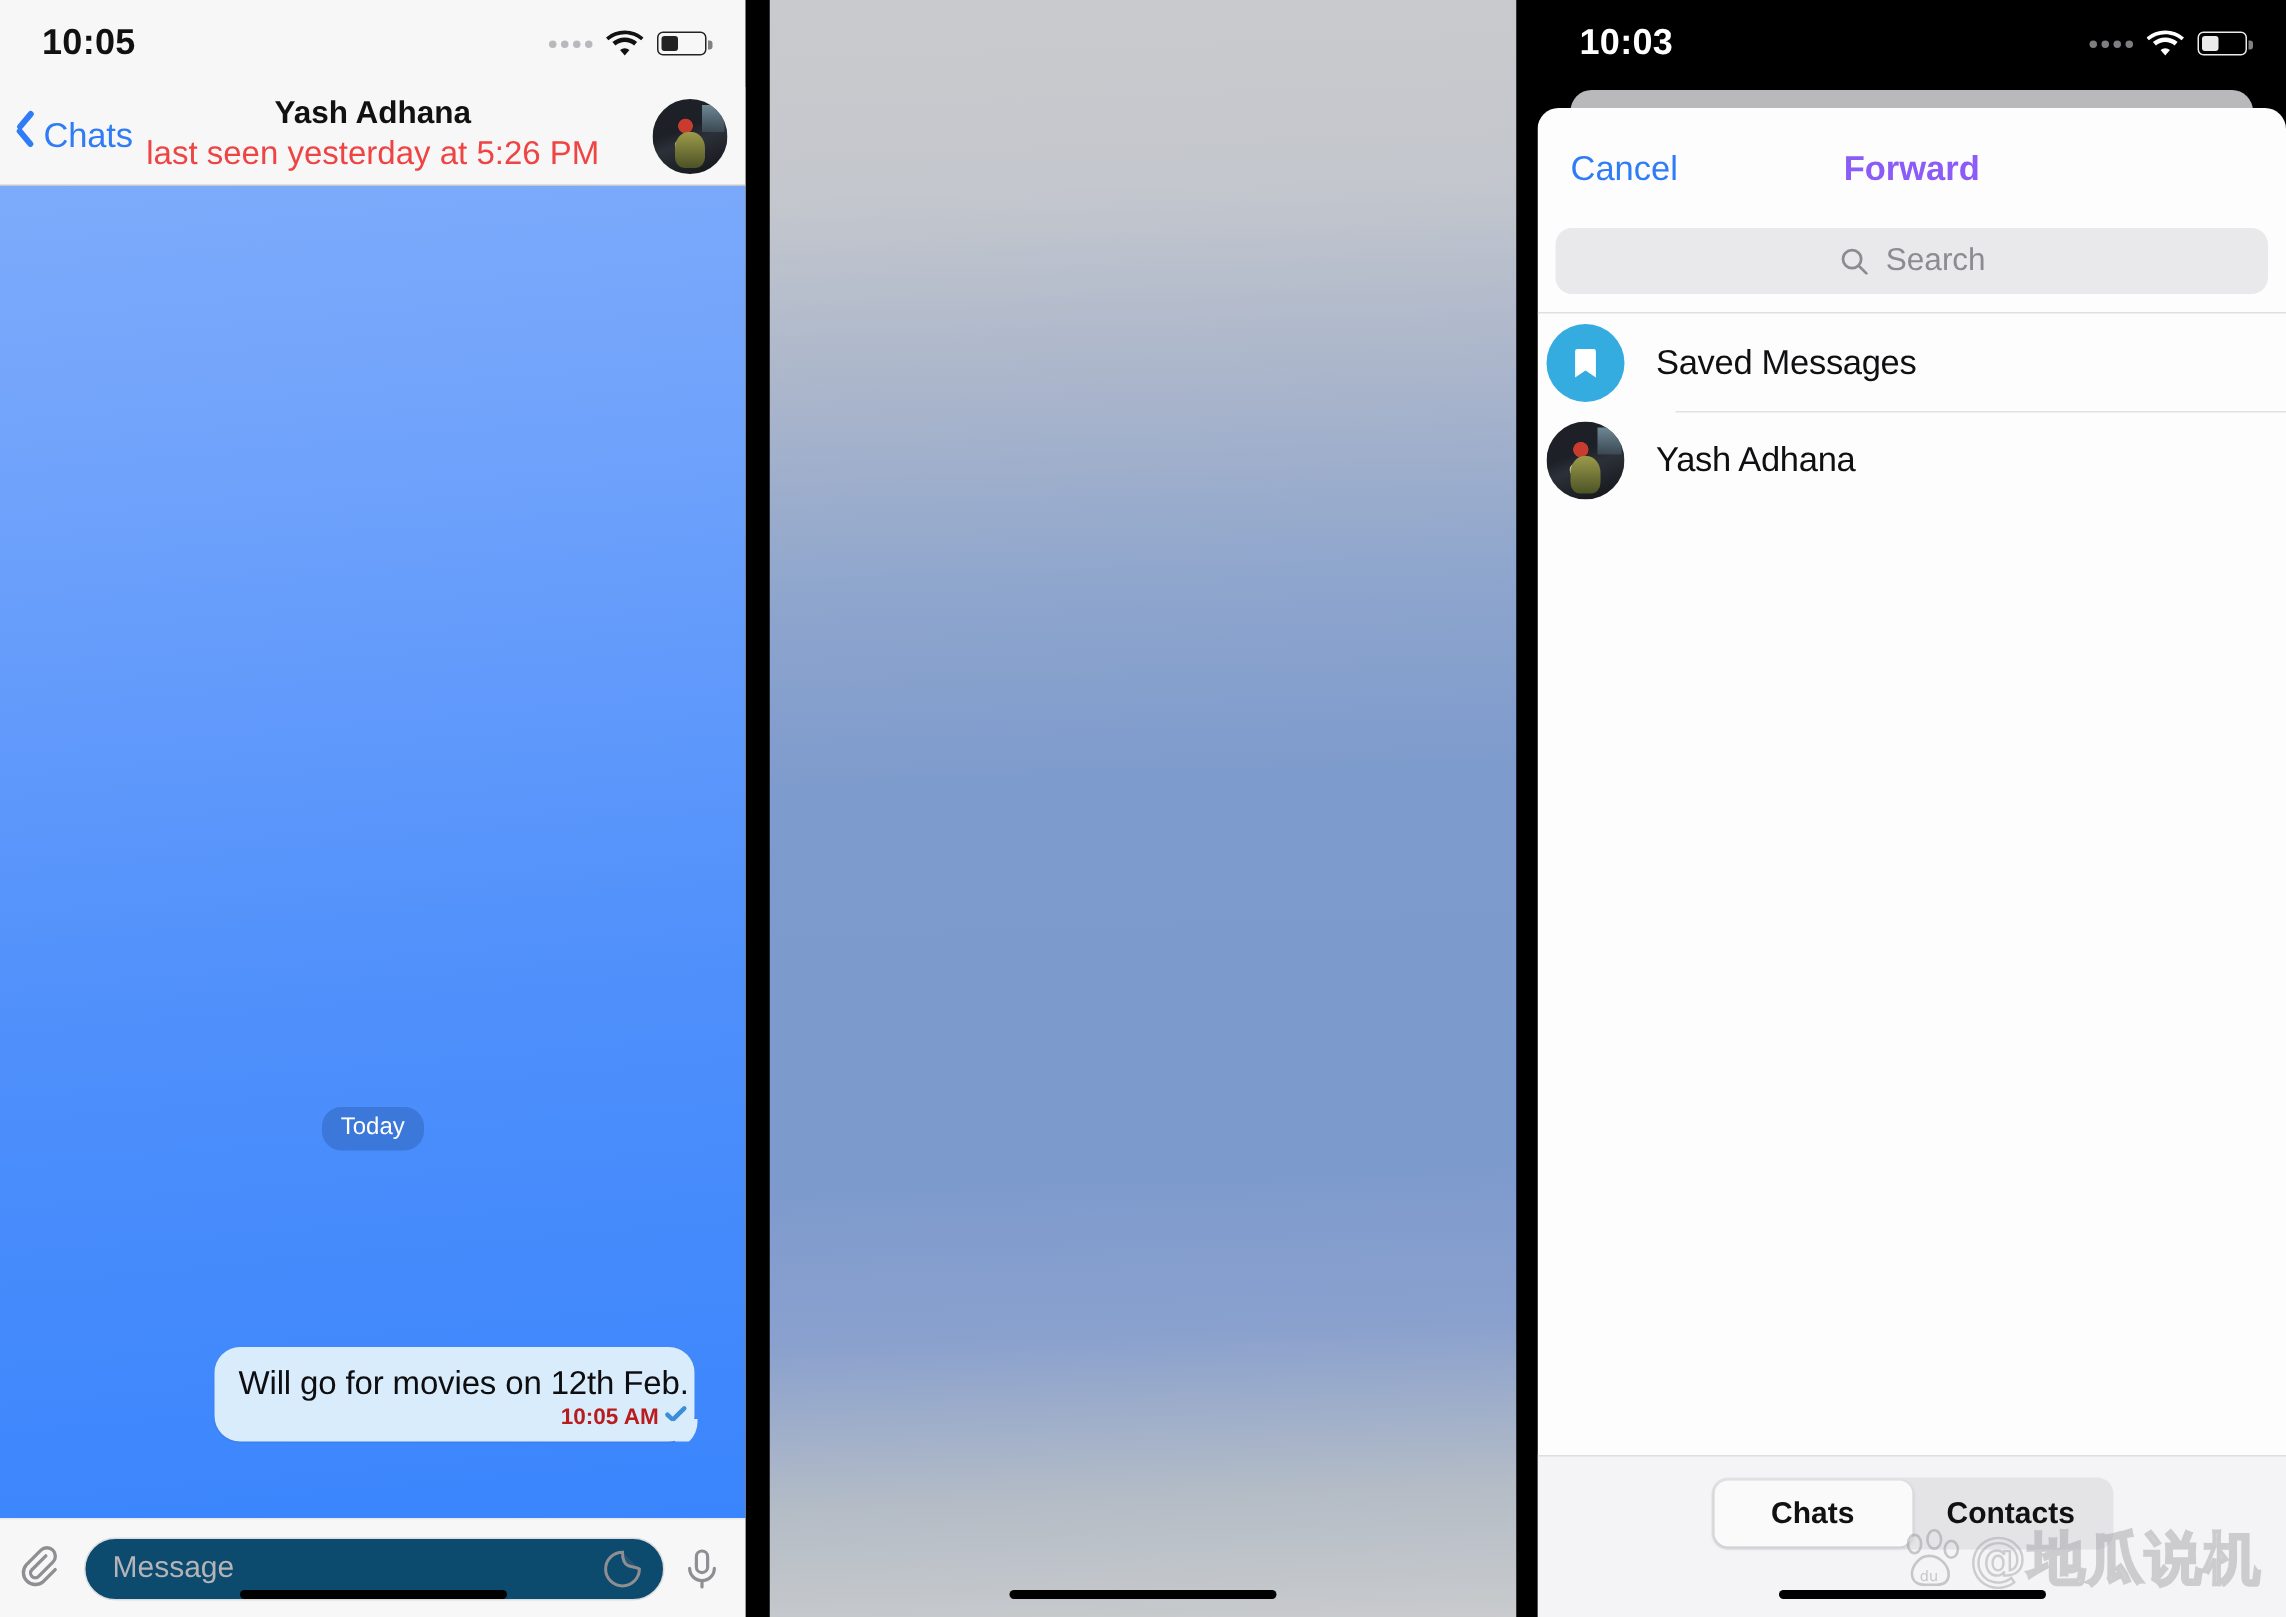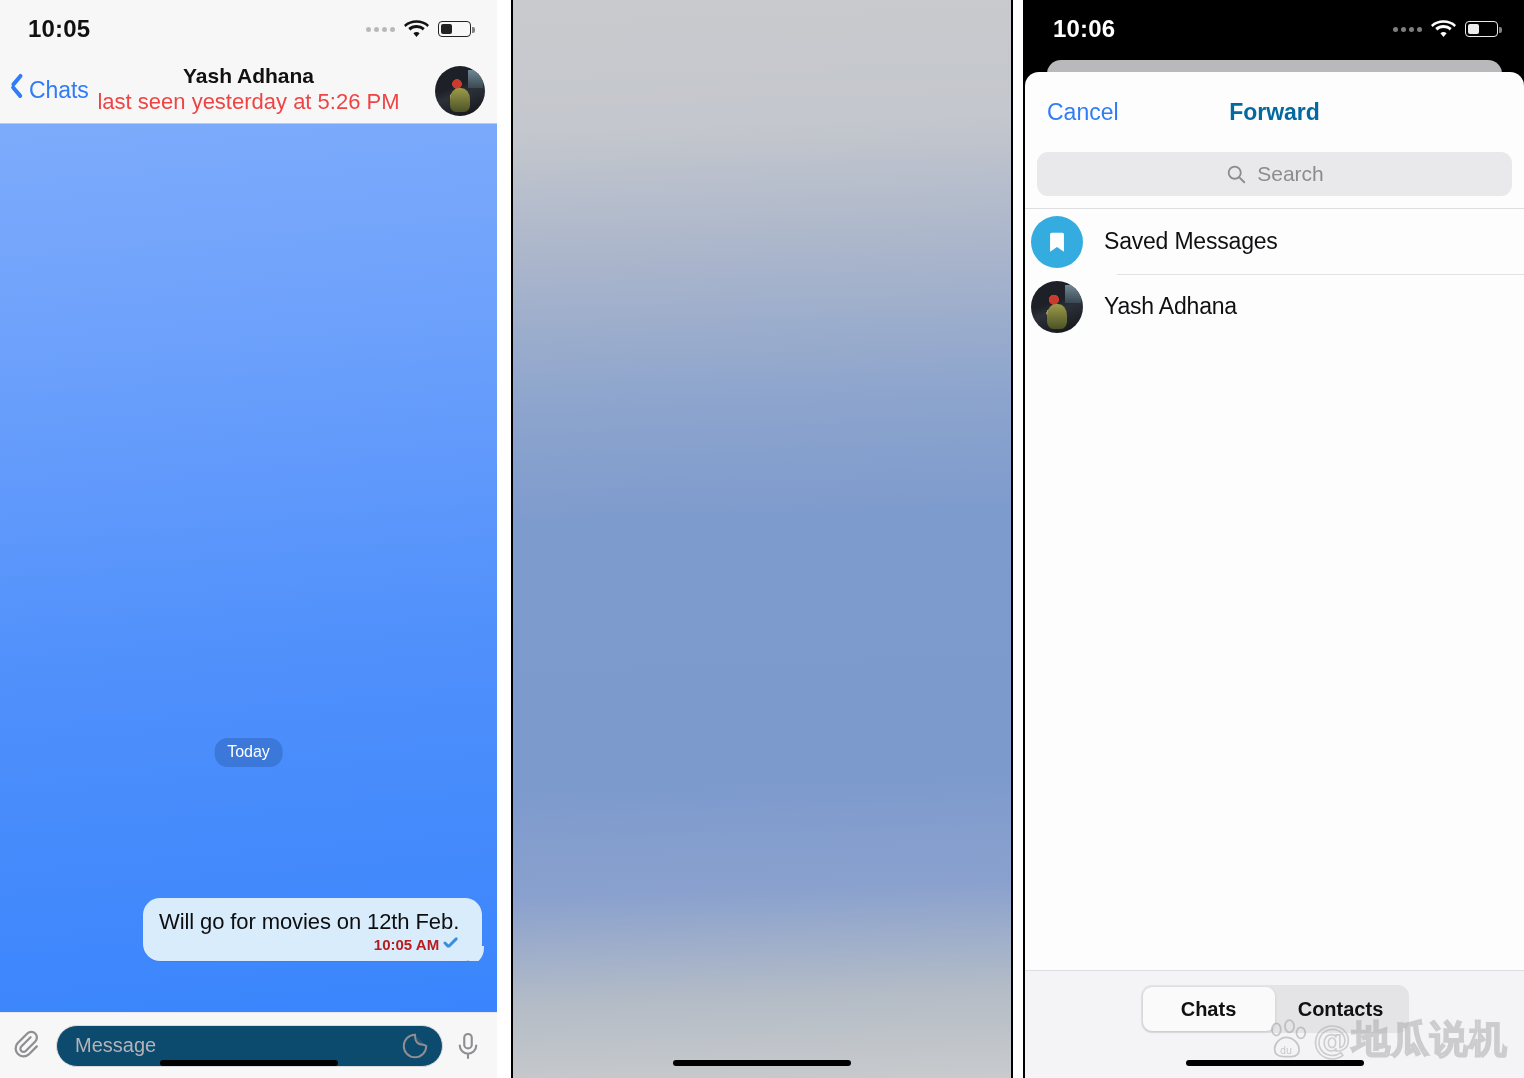--- a/index.html
+++ b/index.html
@@ -1,19 +1,19 @@
 <!DOCTYPE html>
 <html><head>
 <meta charset="utf-8">
 <style>
   * { margin:0; padding:0; box-sizing:border-box; }
   html,body { width:1524px; height:1078px; background:#000; overflow:hidden; }
   body { font-family:"Liberation Sans", sans-serif; }
 
-  .stage { position:relative; width:1524px; height:1078px; display:flex; background:#000; }
+  .stage { position:relative; width:1524px; height:1078px; display:flex; background:#000;align-items:center; }
 
   
   .panel { position:relative; height:1078px; overflow:hidden; flex:0 0 auto; }
   .p1 { width:497px; background:#f7f7f7; }
   .gap { width:16px; background:#ffffff; position:relative; }
   .gap::after{ content:""; position:absolute; right:0; top:0; width:2px; height:100%; background:#000; }
   .p2 { width:498px; }
   .gap2 { width:14px; background:#ffffff; position:relative;}
   .gap2::before{ content:""; position:absolute; left:0; top:0; width:2px; height:100%; background:#000; }
   .gap2::after{ content:""; position:absolute; right:0; top:0; width:2px; height:100%; background:#000; }
@@ -59,21 +59,21 @@
   .av-photo::after{ content:""; position:absolute; left:30%; top:45%; width:40%; height:48%;
       border-radius:45% 45% 30% 30%; background:linear-gradient(180deg,#9c9b4a,#4c5226);}
   .av-photo::before{ content:""; position:absolute; right:4%; top:8%; width:30%; height:36%;
       background:linear-gradient(180deg,#7d9aa8,#3d4d58); opacity:.85;}
 
   .chatbg { position:absolute; left:0; right:0; top:124px; bottom:66px;
             background:linear-gradient(175deg,#7dabfb 0%, #6fa2fb 22%, #4e8ffb 62%, #3a85fd 100%); }
   .datepill { position:absolute; left:50%; transform:translateX(-50%); top:738px;
               background:rgba(38,90,170,.42); color:#fff; font-size:16px; font-weight:400;
               padding:5px 13px 6px; border-radius:13px; }
-  .bubble { position:absolute; background:#d9ecfb; border-radius:17px; padding:11px 23px 8px 16px;
+  .bubble { position:absolute; background:#d9ecfb; border-radius:17px; padding:11px 4px 8px 16px;
             box-shadow:0 1px 1px rgba(0,0,0,.06); }
   .bubble .txt { font-size:22px; color:#0e0e10; white-space:nowrap; letter-spacing:-.1px;}
   .bubble .meta { display:flex; align-items:center; justify-content:flex-end; gap:3px; margin-top:1px;}
   .bubble .time { font-size:15px; color:#b91c1c;font-weight:bold; }
   .tick { width:17px; height:13px; position:relative; display:inline-block;}
   .tick::before{content:"";position:absolute;left:1px;top:5px;width:7px;height:2.6px;background:#3d8ed8;border-radius:2px;transform:rotate(45deg);}
   .tick::after{content:"";position:absolute;left:4px;top:3px;width:13px;height:2.6px;background:#3d8ed8;border-radius:2px;transform:rotate(-45deg);}
   .tail { position:absolute; right:-7px; bottom:0px; width:20px; height:20px; overflow:hidden;}
   .tail::before{ content:""; position:absolute; left:-10px; bottom:0; width:20px; height:20px;
       border-bottom-right-radius:18px; box-shadow:5px 5px 0 0 #d9ecfb;}
@@ -100,21 +100,21 @@
   .p2wrap { position:absolute; inset:0; }
 
   
   .behindcard { position:absolute; left:22px; right:22px; top:60px; height:120px;
                 background:#b9b9bc; border-radius:14px 14px 0 0;}
   .sheet { position:absolute; left:0; right:0; top:72px; bottom:0; background:#fdfdfd;
            border-radius:14px 14px 0 0; overflow:hidden;}
   .sheet-head { height:80px; display:flex; align-items:center; position:relative; padding:0 22px;}
   .cancel { font-size:23px; color:#2f7cf6; cursor:pointer;}
   .sheet-title { position:absolute; left:0; right:0; text-align:center; font-size:23px;
-                 font-weight:700; color:#0369a1; pointer-events:none;}
+                 font-weight:700; color:#8b5cf6; pointer-events:none;}
   .searchwrap { padding:0 12px 12px; }
   .searchbar { height:44px; background:#e9e9eb; border-radius:11px; display:flex;
                align-items:center; justify-content:center; gap:10px; }
   .searchbar .sic { width:22px; height:22px; color:#8b8b90;}
   .searchbar .sph { font-size:21px; color:#8b8b90;}
   .rowlist { border-top:1px solid #dfdfe2;}
   .row { height:65px; display:flex; align-items:center; padding:0 0 0 6px; cursor:pointer; position:relative;}
   .row + .row::before{ content:""; position:absolute; left:92px; right:0; top:0; height:1px; background:#e2e2e5;}
   .rav { width:52px; height:52px; border-radius:50%; flex:0 0 auto; overflow:hidden; position:relative;}
   .rav.saved { background:#34ace0; display:flex; align-items:center; justify-content:center;}
@@ -223,21 +223,21 @@
 
       <div class="homebar"></div>
     </div>
   </div>
 
   <div class="gap2"></div>
 
   <div class="panel p3">
 
     <div class="statusbar sb-dark">
-      <div class="sb-time">10:06</div>
+      <div class="sb-time">10:03</div>
       <div class="sb-right">
         <span class="dots">
             <i></i>
             <i></i>
             <i></i>
             <i></i>
           </span>
         <span class="wifi">
           <svg width="25" height="18" viewBox="0 0 24 17" fill="currentColor">
               <path d="M12 16.2l3-3.6a4.6 4.6 0 0 0-6 0l3 3.6z"></path>

